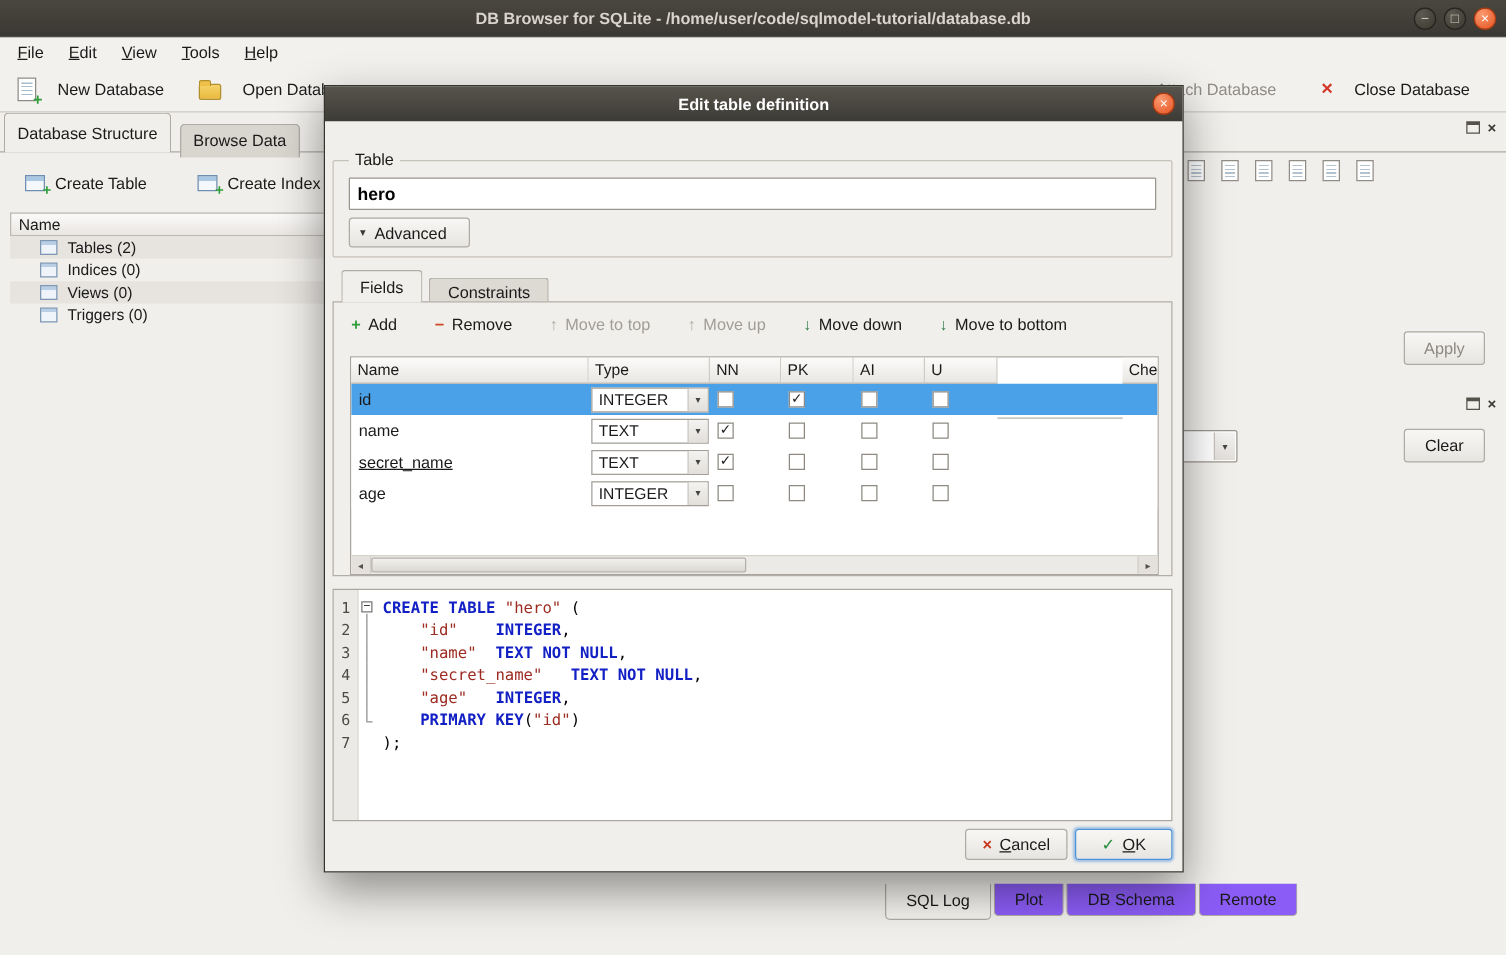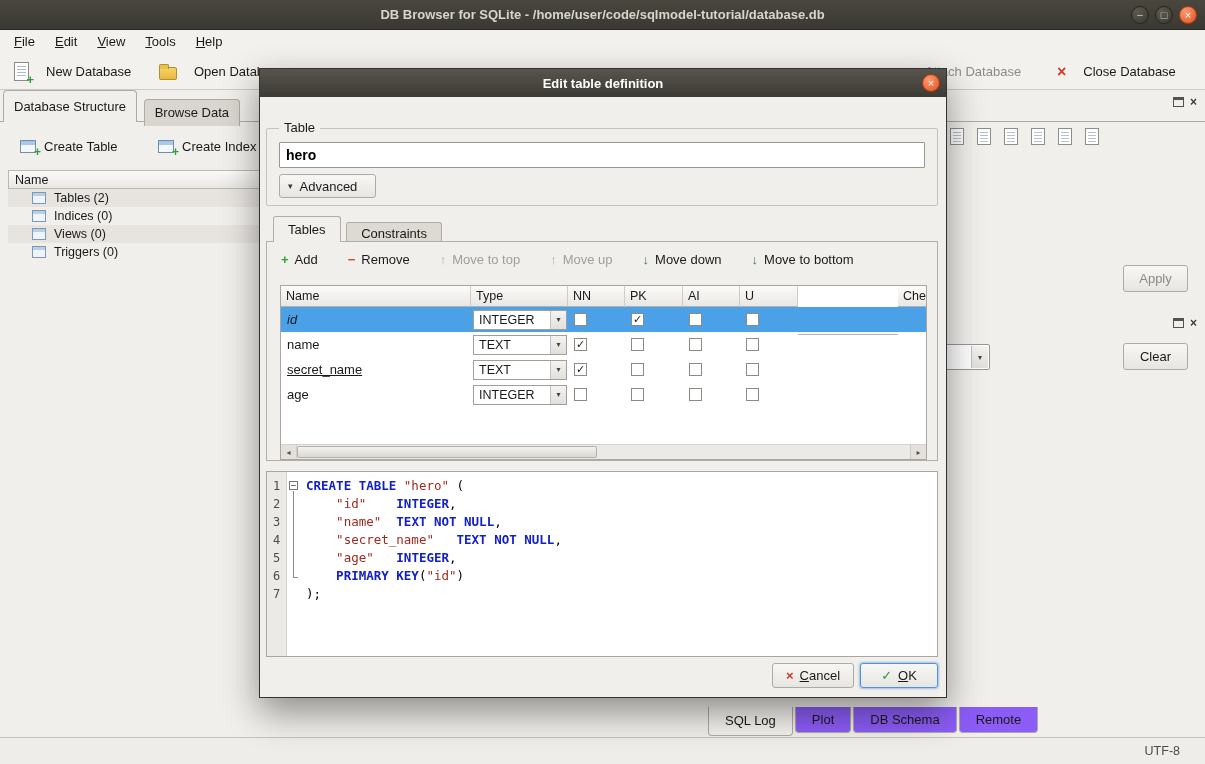--- a/index.html
+++ b/index.html
@@ -225,41 +225,38 @@
     <span class="arrow-box">▾</span>
   </div>
   <div class="q-btn" style="left:1123px;top:343px;width:65px;height:27px">Clear</div>
 
   <div class="bottom-tabs">
       <div class="btab active">SQL Log</div>
       <div class="btab">Plot</div>
       <div class="btab">DB Schema</div>
       <div class="btab">Remote</div>
     </div>
-  <div class="statusbar">
-    <span class="encoding">UTF-8</span>
-  </div>
 
   <div class="dialog">
     <div class="dialog-titlebar">
       <span class="dialog-title">Edit table definition</span>
       <span class="dialog-close">×</span>
     </div>
 
     <div class="table-group">
       <span class="table-group-caption">Table</span>
       <input class="table-name-input" value="hero" style="">
       <div class="advanced-btn">
         <span class="adv-arrow">▾</span>
         <span>Advanced</span>
       </div>
     </div>
 
     <div class="dialog-tabs">
-      <div class="dtab active">Tables</div>
+      <div class="dtab active">Fields</div>
       <div class="dtab">Constraints</div>
     </div>
 
     <div class="fields-pane">
       <div class="fields-toolbar">
           <div class="ftb">
             <span class="ftb-ic ic-add">+</span>
             <span>Add</span>
           </div>
           <div class="ftb">
@@ -289,21 +286,21 @@
             <span class="gh-cell" style="width: 97px;">Type</span>
             <span class="gh-cell" style="width: 57px;">NN</span>
             <span class="gh-cell" style="width: 58px;">PK</span>
             <span class="gh-cell" style="width: 57px;">AI</span>
             <span class="gh-cell" style="width: 58px;">U</span>
             <span class="gh-cell" style="width: 100px; margin-top: 48px;">Default</span>
             <span class="gh-cell" style="width: 40px;">Check</span>
           </div>
         <div class="grid-body">
             <div class="grid-row selected">
-              <span class="gcell" style="width: 190px; font-style: italic;">id</span>
+              <span class="gcell" style="width: 190px;">id</span>
               <span class="gcell type-cell" style="width: 97px;">
                 <span class="combo">INTEGER<span class="combo-arrow">▾</span></span>
               </span>
               <span class="gcell" style="width: 57px;">
                 <span class="cb"></span>
               </span>
               <span class="gcell" style="width: 58px;">
                 <span class="cb checked">✓</span>
               </span>
               <span class="gcell" style="width: 57px;">

